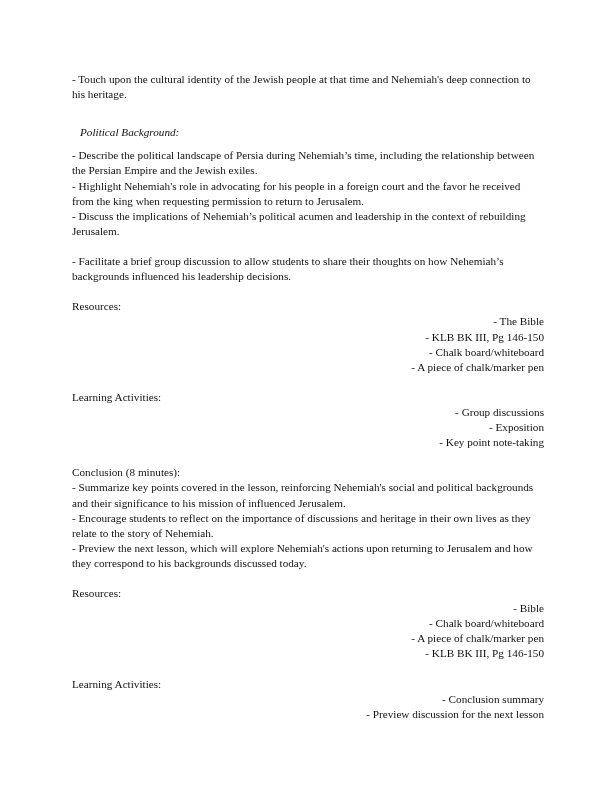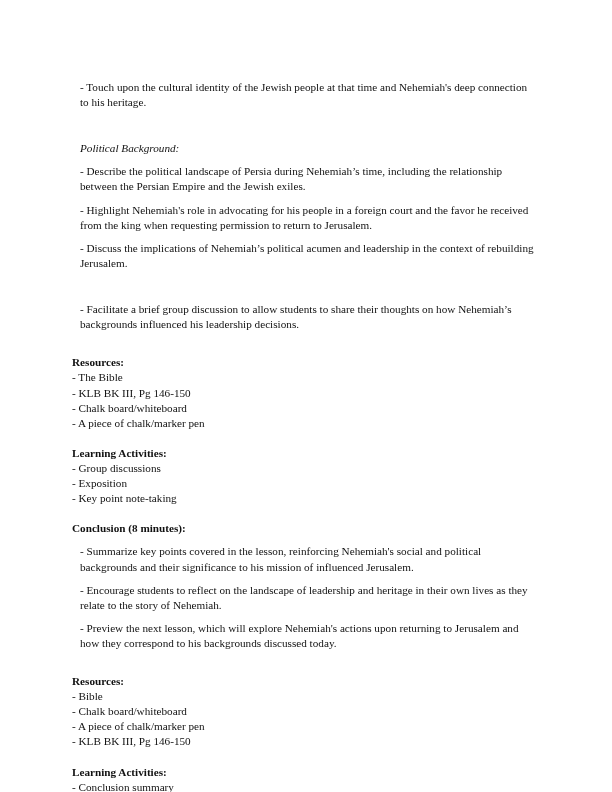--- a/index.html
+++ b/index.html
@@ -2,25 +2,25 @@
 <html><head>
   <meta charset="utf-8">
   <style>
     html, body { margin: 0; padding: 0; background: #ffffff; }
     body { width: 612px; height: 792px; position: relative; overflow: hidden; }
     .page {
       position: absolute; left: 72px; top: 72px; width: 472px;
       font-family: "Liberation Serif", "DejaVu Serif", serif;
       font-size: 11.2px; line-height: 15.1px; color: #111111;
     }
-    .para { margin: 8px; }
+    .para { margin: 0; }
     .gap { height: 15.1px; }
-    .heading { font-weight: bold; margin: 0; }
+    .heading { font-weight: normal; margin: 0; }
     .subhead { font-style: italic; margin: 8px; }
-    .line { margin: 0; }
+    .line { margin: 0; text-align: right; }
   </style>
 </head>
 <body>
 
 <div class="page">
 
   <p class="para">- Touch upon the cultural identity of the Jewish people at that time and Nehemiah's deep connection to his heritage.</p>
   <div class="gap"></div>
 
   <section>
@@ -47,21 +47,21 @@
     <p class="heading">Learning Activities:</p>
     <p class="line">- Group discussions</p>
     <p class="line">- Exposition</p>
     <p class="line">- Key point note-taking</p>
   </section>
   <div class="gap"></div>
 
   <section>
     <p class="heading">Conclusion (8 minutes):</p>
     <p class="para">- Summarize key points covered in the lesson, reinforcing Nehemiah's social and political backgrounds and their significance to his mission of influenced Jerusalem.</p>
-    <p class="para">- Encourage students to reflect on the landscape of leadership and heritage in their own lives as they relate to the story of Nehemiah.</p>
+    <p class="para">- Encourage students to reflect on the importance of discussions and heritage in their own lives as they relate to the story of Nehemiah.</p>
     <p class="para">- Preview the next lesson, which will explore Nehemiah's actions upon returning to Jerusalem and how they correspond to his backgrounds discussed today.</p>
   </section>
   <div class="gap"></div>
 
   <section>
     <p class="heading">Resources:</p>
     <p class="line">- Bible</p>
     <p class="line">- Chalk board/whiteboard</p>
     <p class="line">- A piece of chalk/marker pen</p>
     <p class="line">- KLB BK III, Pg 146-150</p>

